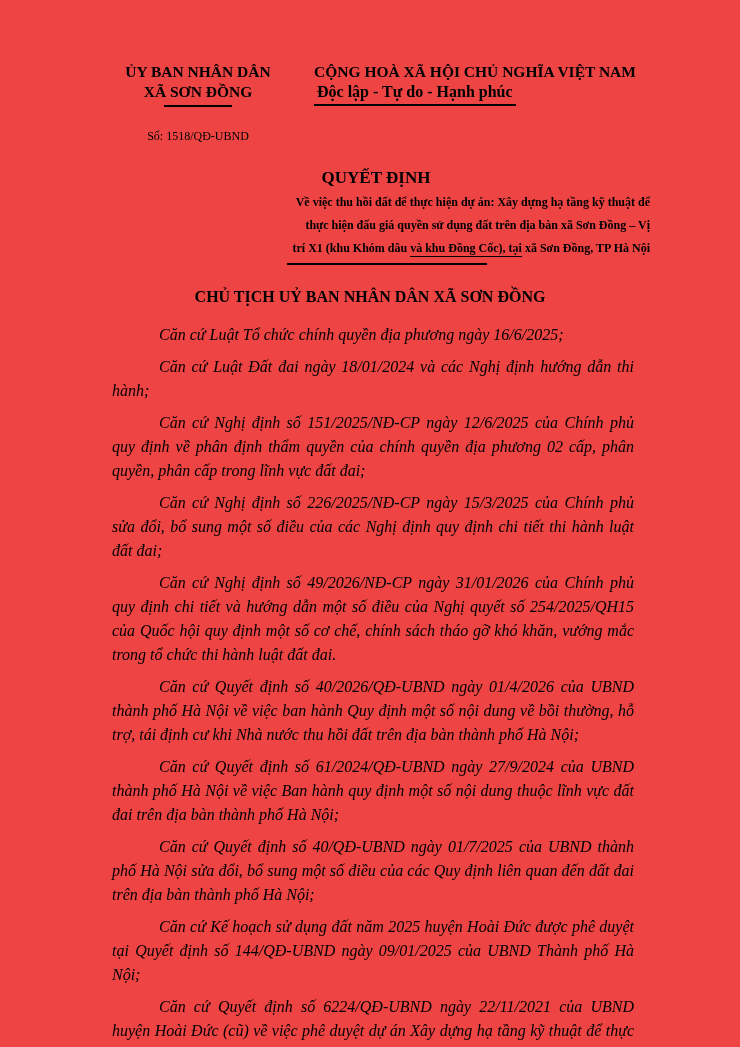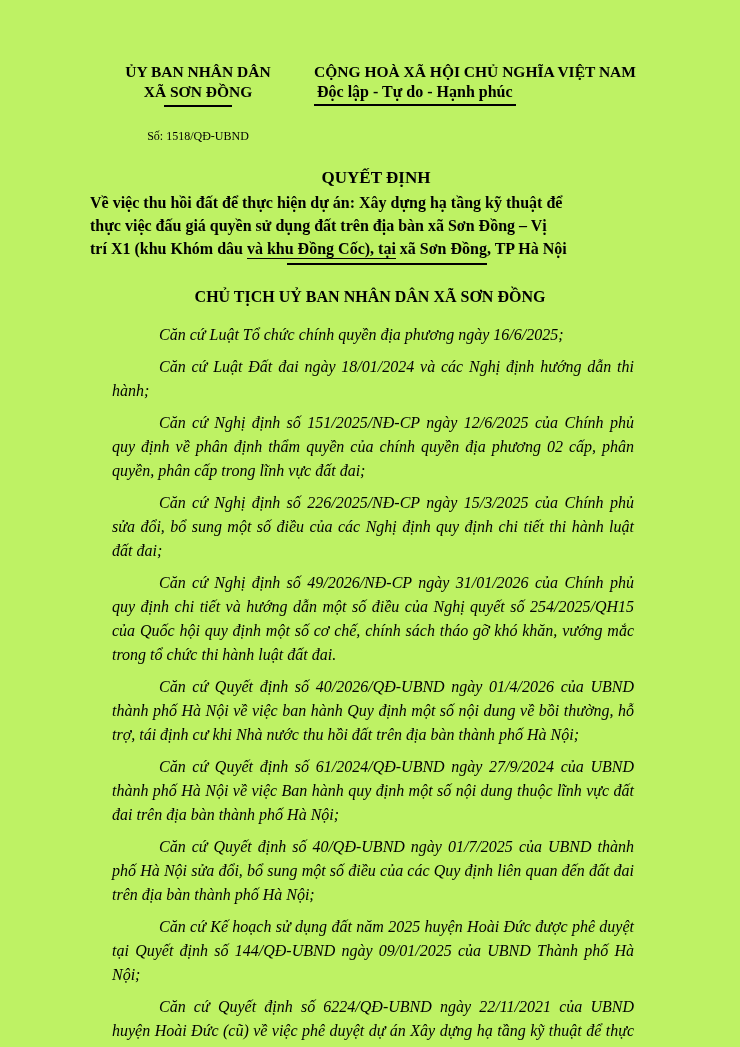--- a/index.html
+++ b/index.html
@@ -1,20 +1,20 @@
 <!DOCTYPE html>
 <html lang="vi"><head>
 <meta charset="utf-8">
 <style>
   html,body{margin:0;padding:0;background:#e8e8e8;}
   .page{
     position:relative;
     width:740px;height:1047px;
     margin:0 auto;
-    background:#bef264;
+    background:#ef4444;
     color:#000000;
     font-family:"Liberation Serif","DejaVu Serif",serif;
     overflow:hidden;
     box-sizing:border-box;
     padding-top:62px;
   }
   
   .header-row{
     display:flex;
     justify-content:space-between;
@@ -36,21 +36,21 @@
   }
   .doc-number{font-size:12px;line-height:20px;margin-top:19px;}
   .date-line{font-style:italic;font-size:15.5px;line-height:20px;margin-top:17px;}
   .date-day{font-style:normal;}
   
   .doc-type{
     text-align:center;font-weight:bold;font-size:17px;
     margin-top:21px;line-height:22px;margin-left:12px;
   }
   .subject{
-    text-align:left;font-weight:bold;font-size:16px;line-height:23px;
+    text-align:right;font-weight:bold;font-size:12px;line-height:23px;
     margin-top:2px;padding:0 90px;
   }
   .subject-underline-seg{border-bottom:1.6px solid #000;padding-bottom:1px;}
   .subject-separator{
     width:200px;height:0;border-top:2px solid #000;
     margin:3px auto 0 auto;position:relative;left:17px;
   }
   .authority{
     text-align:center;font-weight:bold;font-size:16px;line-height:22px;
     margin-top:21px;
@@ -84,21 +84,21 @@
       <div class="nat-line">CỘNG HOÀ XÃ HỘI CHỦ NGHĨA VIỆT NAM</div>
       <div>
         <span class="motto">Độc lập - Tự do - Hạnh phúc</span>
       </div>
     </div>
   </div>
 
   <div class="doc-type">QUYẾT ĐỊNH</div>
   <div class="subject">
     <div>Về việc thu hồi đất để thực hiện dự án: Xây dựng hạ tầng kỹ thuật để</div>
-    <div>thực việc đấu giá quyền sử dụng đất trên địa bàn xã Sơn Đồng – Vị</div>
+    <div>thực hiện đấu giá quyền sử dụng đất trên địa bàn xã Sơn Đồng – Vị</div>
     <div><span>trí X1 (khu Khóm dâu </span><span class="subject-underline-seg">và khu Đồng Cốc), tại</span><span> xã Sơn Đồng, TP Hà Nội</span></div>
   </div>
   <div class="subject-separator"></div>
 
   <div class="authority">CHỦ TỊCH UỶ BAN NHÂN DÂN XÃ SƠN ĐỒNG</div>
 
   <div class="body-text">
     <p>Căn cứ Luật Tổ chức chính quyền địa phương ngày 16/6/2025;</p>
     <p>Căn cứ Luật Đất đai ngày 18/01/2024 và các Nghị định hướng dẫn thi hành;</p>
     <p>Căn cứ Nghị định số 151/2025/NĐ-CP ngày 12/6/2025 của Chính phủ quy định về phân định thẩm quyền của chính quyền địa phương 02 cấp, phân quyền, phân cấp trong lĩnh vực đất đai;</p>

